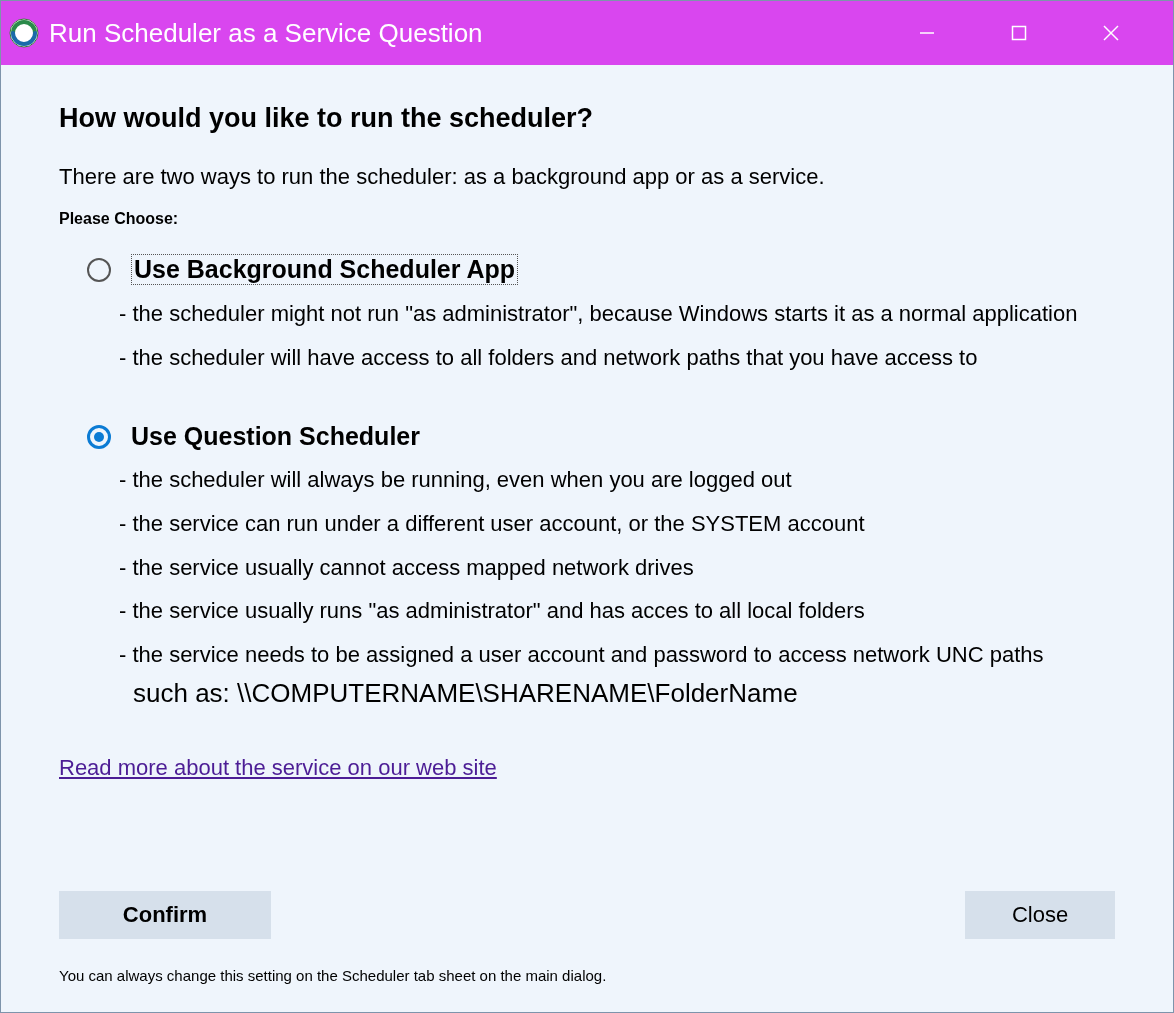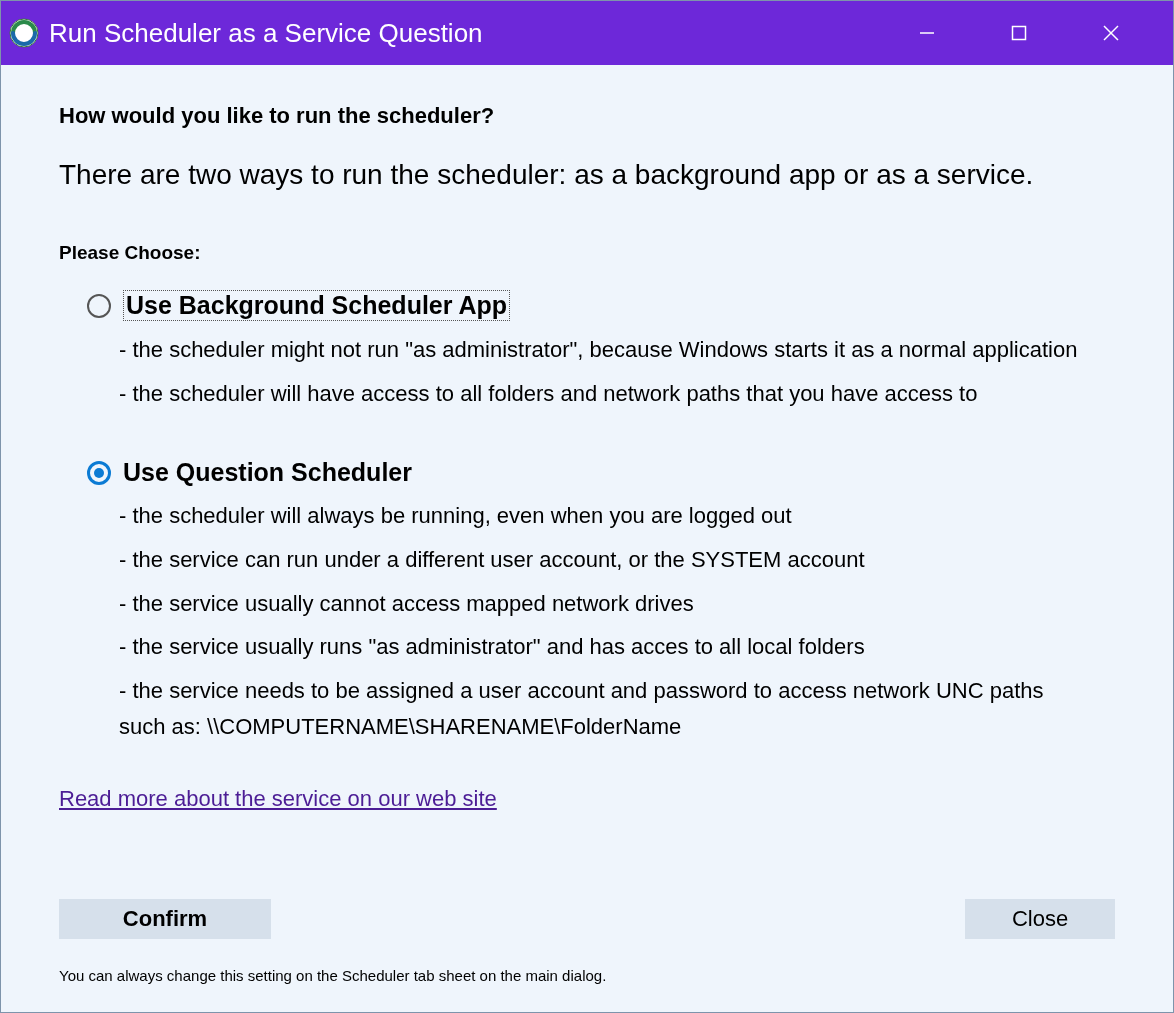--- a/index.html
+++ b/index.html
@@ -17,21 +17,21 @@
     .window {
       width: 100%;
       height: 100%;
       border: 1px solid #7e94ab;
       background: #eff5fc;
       display: flex;
       flex-direction: column;
     }
     .titlebar {
       height: 64px;
-      background: #6d28d9;
+      background: #d946ef;
       display: flex;
       align-items: center;
       padding: 0 16px 0 8px;
       color: #fff;
     }
     .titlebar .app-icon {
       width: 30px;
       height: 30px;
       margin-right: 10px;
       flex-shrink: 0;
@@ -55,30 +55,30 @@
     }
     .content {
       flex: 1;
       padding: 38px 58px 28px 58px;
       display: flex;
       flex-direction: column;
       font-size: 22px;
       color: #000;
     }
     .heading {
-      font-size: 22px;
+      font-size: 27px;
       font-weight: 700;
       margin-bottom: 30px;
     }
     .intro {
-      font-size: 28px;
-      margin-bottom: 51px;
+      font-size: 22px;
+      margin-bottom: 20px;
     }
     .subheading {
-      font-size: 19px;
+      font-size: 16px;
       font-weight: 700;
       margin-bottom: 26px;
     }
     .option-block {
       margin-left: 28px;
       margin-bottom: 36px;
     }
     .option-row {
       display: flex;
       align-items: center;
@@ -105,56 +105,58 @@
       height: 10px;
       background: #0b7bd4;
       border-radius: 50%;
       top: 50%;
       left: 50%;
       transform: translate(-50%, -50%);
     }
     .option-title {
       font-size: 25px;
       font-weight: 700;
+      margin-left: 8px;
     }
     .opt1-title {
       border: 1px dotted #555;
       padding: 0 2px;
     }
     .bullets {
       margin-left: 32px;
     }
     .bullet {
       font-size: 22px;
       margin-bottom: 14px;
       line-height: 1.35;
     }
     .bullet-cont {
-      font-size: 22px;
+      font-size: 26px;
+      margin-left: 14px;
       line-height: 1.35;
     }
     .link {
       color: #4c1d95;
       text-decoration: underline;
       font-size: 22px;
       margin-top: 8px;
       cursor: pointer;
     }
     .spacer {
       flex: 1;
     }
     .buttons {
       display: flex;
       justify-content: space-between;
       margin-top: 38px;
       margin-bottom: 28px;
     }
     .btn {
       min-width: 212px;
-      height: 40px;
+      height: 48px;
       background: #d6e0eb;
       border: none;
       font-size: 22px;
       font-family: inherit;
       cursor: pointer;
       display: flex;
       align-items: center;
       justify-content: center;
     }
     .btn-confirm {

